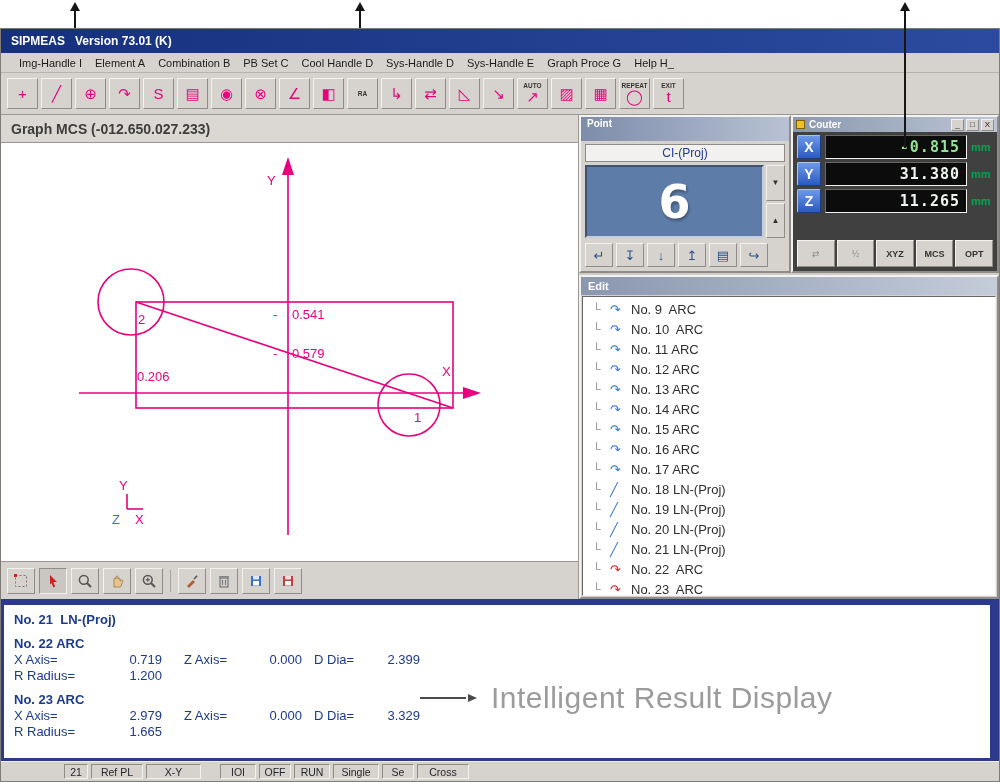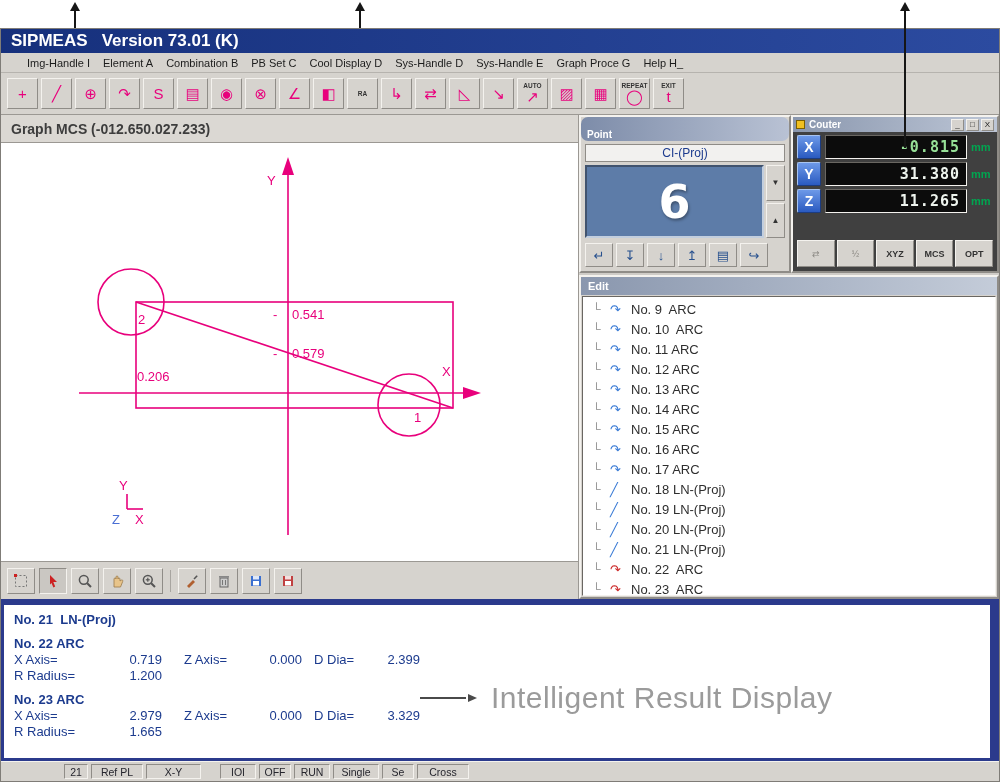--- a/index.html
+++ b/index.html
@@ -10,25 +10,25 @@
   .callout { position:absolute; top:2px; width:10px; display:flex; flex-direction:column; align-items:center; z-index:60; }
   .callout .head { width:0; height:0; border-left:5px solid transparent; border-right:5px solid transparent; border-bottom:9px solid #161616; }
   .callout .line { width:2px; background:#161616; }
   #callout-a { left:70px; }  #callout-a .line { height:17px; }
   #callout-b { left:355px; } #callout-b .line { height:17px; }
   #callout-c { left:900px; } #callout-c .line { height:137px; }
 
   
   .window { position:absolute; top:28px; left:0; width:1000px; height:754px; background:#d6d3ce;
             border:1px solid #7f7c77; display:flex; flex-direction:column; }
-  .titlebar { height:20px; background:linear-gradient(90deg,#16307c,#2c4ba0); color:#fff; font-size:17px;
+  .titlebar { height:20px; background:linear-gradient(90deg,#16307c,#2c4ba0); color:#fff; font-size:12px;
               font-weight:bold; display:flex; align-items:center; padding:12px 10px; flex:0 0 auto; }
   .titlebar span { white-space:pre; }
   .menubar { height:20px; background:#d6d3ce; border-bottom:1px solid #b6b3ae; display:flex; align-items:center;
-             padding:0 20px; gap:1px; flex:0 0 auto; }
+             padding:0 12px; gap:1px; flex:0 0 auto; }
   .menu-item { font-size:11px; color:#1c1c1c; padding:2px 6px; white-space:pre; }
 
   .toolbar { height:42px; background:#d6d3ce; border-bottom:1px solid #9b9893; display:flex; align-items:center;
              padding:0 6px; gap:3px; flex:0 0 auto; }
   .tool-btn { width:31px; height:31px; background:#d6d3ce; border:1px solid; border-color:#f4f2ee #8f8c87 #8f8c87 #f4f2ee;
               border-radius:1px; display:flex; flex-direction:column; align-items:center; justify-content:center; cursor:pointer; }
   .tool-label { font-size:6.5px; font-weight:bold; color:#333; line-height:7px; }
   .tool-glyph { font-size:15px; line-height:16px; color:#e8007c; }
 
   
@@ -45,21 +45,21 @@
   .gtool.active { border-color:#8f8c87 #f4f2ee #f4f2ee #8f8c87; background:#cac7c2; }
   .gsep { width:1px; height:22px; background:#a8a5a0; margin:0 3px; }
 
   .right-col { flex:1 1 auto; display:flex; flex-direction:column; background:#cfccc7; min-width:0; }
   .panels-row { height:158px; flex:0 0 158px; display:flex; }
 
   
   .point-panel { width:212px; flex:0 0 212px; background:#d6d3ce; border:2px solid; border-color:#f4f2ee #8f8c87 #8f8c87 #f4f2ee;
                  display:flex; flex-direction:column; }
   .panel-titlebar { height:15px; flex:0 0 15px; background:linear-gradient(90deg,#7d8ca9,#b9c2d4); color:#fff;
-                    font-size:10px; font-weight:bold; display:flex; align-items:flex-start; padding:12px 6px; gap:4px;border-radius:7px; }
+                    font-size:10px; font-weight:bold; display:flex; align-items:flex-end; padding:12px 6px; gap:4px; }
   .mode-strip { margin:3px 4px 2px 4px; border:1px solid #8f8c87; background:#f2f1ef; text-align:center;
                 font-size:12px; color:#1c3b8e; padding:1px 0; }
   .count-row { flex:1 1 auto; display:flex; margin:1px 4px; gap:2px; min-height:0; }
   .count-display { flex:1; background:#5d7ca8; border:2px solid; border-color:#41536e #c2cede #c2cede #41536e;
                    display:flex; align-items:center; justify-content:center; color:#fff; font-size:46px; font-weight:bold;
                    font-family:"DejaVu Sans", sans-serif; text-shadow:1px 2px 3px rgba(0,0,0,0.35); }
   .spinner { width:19px; flex:0 0 19px; display:flex; flex-direction:column; gap:2px; }
   .spin-btn { flex:1; background:#d6d3ce; border:1px solid; border-color:#f4f2ee #8f8c87 #8f8c87 #f4f2ee;
               font-size:8px; color:#333; display:flex; align-items:center; justify-content:center; cursor:pointer; }
   .point-buttons { height:32px; flex:0 0 32px; display:flex; align-items:center; gap:3px; padding:3px 4px; }
@@ -163,21 +163,21 @@
   <div class="titlebar">
     <span>SIPMEAS   Version 73.01 (K)</span>
   </div>
 
   <div class="menubar">
 
   <span class="menu-item">Img-Handle I</span>
       <span class="menu-item">Element A</span>
       <span class="menu-item">Combination B</span>
       <span class="menu-item">PB Set C</span>
-      <span class="menu-item">Cool Display D</span>
+      <span class="menu-item">Cool Handle D</span>
       <span class="menu-item">Sys-Handle D</span>
       <span class="menu-item">Sys-Handle E</span>
       <span class="menu-item">Graph Proce G</span>
       <span class="menu-item">Help H_</span>
     </div>
 
   <div class="toolbar">
 
   <button class="tool-btn">
       <span class="tool-label"></span>

